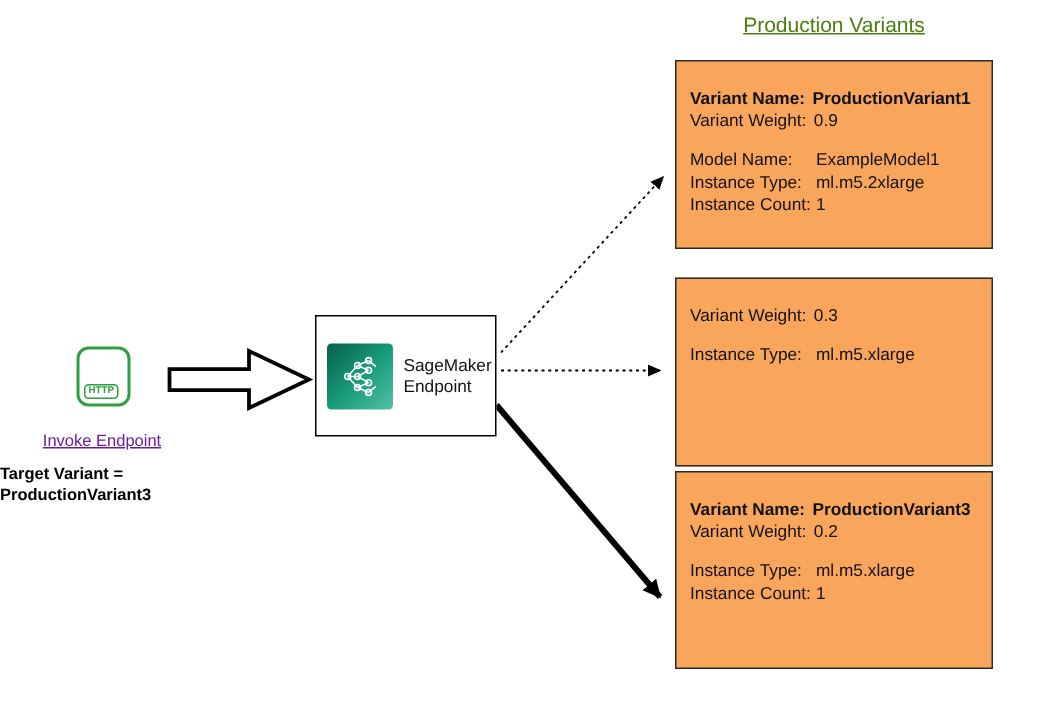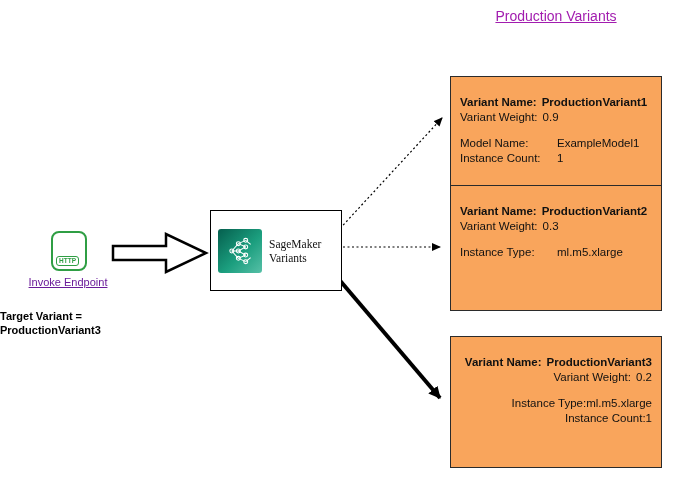--- a/index.html
+++ b/index.html
@@ -4,63 +4,63 @@
 <style>
   html,body { margin:0; padding:0; background:#ffffff; }
   .canvas {
     position:relative; width:693px; height:482px; background:#ffffff;
     font-family:"Liberation Sans", sans-serif; color:#111; overflow:hidden;
   }
 
   
   .diagram-title {
     position:absolute; left:450px; top:8px; width:212px;
-    text-align:center; font-size:14px; color:#a21caf;
+    text-align:center; font-size:14px; color:#4d7c0f;
     text-decoration:underline;
   }
 
   
   .variant-box {
     position:absolute; left:450px; width:212px; height:126px;
     background:#F9A55C; border:1px solid #2b2b2b; box-sizing:border-box;
     padding:18px 9px 0 9px; font-size:11.5px; line-height:15px;
   }
-  .variant-box.v1 { top:40px;margin-top:36px; }
+  .variant-box.v1 { top:40px; }
   .variant-box.v2 { top:185px; }
-  .variant-box.v3 { top:336px; height:132px;text-align:right; }
+  .variant-box.v3 { top:314px; height:132px; }
   .vline-bold { font-weight:bold; }
   .vval-inline { margin-left:5px; }
   .vgap { height:11px; }
-  .vrow .vlabel { display:inline-block; width:97px; }
+  .vrow .vlabel { display:inline-block; width:84px; }
 
   
   .endpoint-box {
-    position:absolute; left:210px; top:210px; width:132px; height:81px;
+    position:absolute; left:210px; top:210px; width:121px; height:81px;
     background:#ffffff; border:1px solid #000; box-sizing:border-box;
-    display:flex; align-items:center; gap:7px; padding:0 7px;font-family:Liberation Serif, serif;
+    display:flex; align-items:center; gap:7px; padding:0 7px;
   }
   .sm-icon {
     width:44px; height:44px; flex:0 0 44px; border-radius:3px;
     background:linear-gradient(135deg,#055F4E 0%, #1B9E7E 55%, #56C0A7 100%);
     display:flex; align-items:center; justify-content:center;
   }
   .endpoint-label { font-size:11.5px; line-height:14px; color:#111; }
 
   
   .http-icon {
     position:absolute; left:51px; top:231px; width:32px; height:36px;
     border:2px solid #2F9E44; border-radius:8px; background:#fff;
   }
   .http-badge {
     position:absolute; left:3px; bottom:3px; border:1.5px solid #2F9E44;
     border-radius:3px; font-size:6.5px; line-height:8px; padding:0 2px;
     color:#2F9E44; font-weight:bold; background:#fff;
   }
   .invoke-label {
-    position:absolute; left:12px; top:276px; width:112px; text-align:center;
+    position:absolute; left:12px; top:288px; width:112px; text-align:center;
     font-size:11px; color:#6A1B9A; text-decoration:underline;
   }
   .target-text {
     position:absolute; left:0px; top:309px; width:138px; 
     font-size:11px; font-weight:bold; line-height:14px; color:#000;
   }
 
   
   .arrows { position:absolute; left:0; top:0; width:693px; height:482px; pointer-events:none; }
 </style>
@@ -120,44 +120,44 @@
           <circle cx="20" cy="31" r="2.4"></circle>
           <circle cx="29" cy="9" r="2.4"></circle>
           <circle cx="29" cy="17" r="2.4"></circle>
           <circle cx="29" cy="27" r="2.4"></circle>
           <circle cx="29" cy="35" r="2.4"></circle>
         </g>
       </svg>
     </div>
     <div class="endpoint-label">
       <div>SageMaker</div>
-      <div>Variants</div>
+      <div>Endpoint</div>
     </div>
   </div>
 
   <div class="variant-box v1">
     <div class="vline-bold">
       <span>Variant Name:</span><span class="vval-inline">ProductionVariant1</span>
     </div>
     <div>
       <span>Variant Weight:</span><span class="vval-inline">0.9</span>
     </div>
     <div class="vgap"></div>
     <div class="vrow">
       <span class="vlabel">Model Name:</span><span>ExampleModel1</span>
     </div>
     <div class="vrow">
+      <span class="vlabel">Instance Type:</span><span>ml.m5.2xlarge</span>
+    </div>
+    <div class="vrow">
       <span class="vlabel">Instance Count:</span><span>1</span>
     </div>
   </div>
 
   <div class="variant-box v2">
-    <div class="vline-bold">
-      <span>Variant Name:</span><span class="vval-inline">ProductionVariant2</span>
-    </div>
     <div>
       <span>Variant Weight:</span><span class="vval-inline">0.3</span>
     </div>
     <div class="vgap"></div>
     <div class="vrow">
       <span class="vlabel">Instance Type:</span><span>ml.m5.xlarge</span>
     </div>
   </div>
 
   <div class="variant-box v3">

